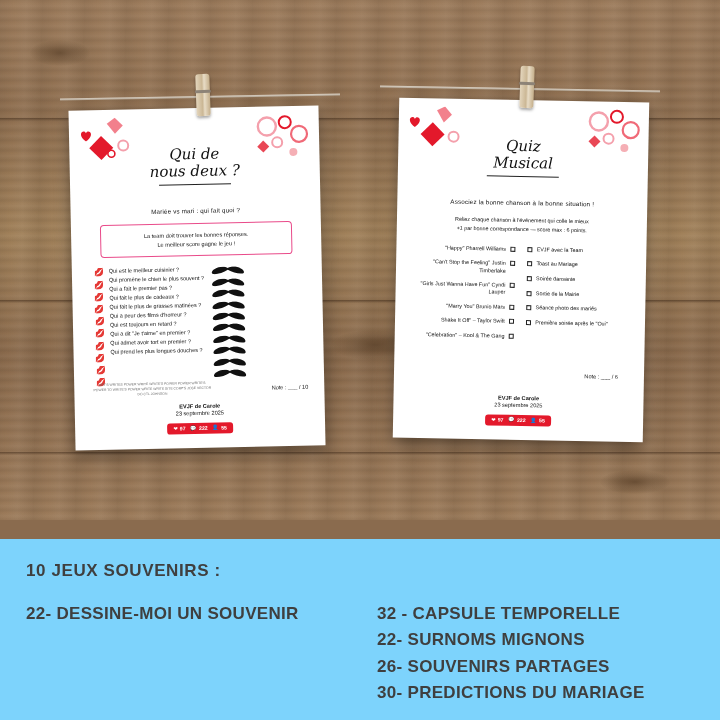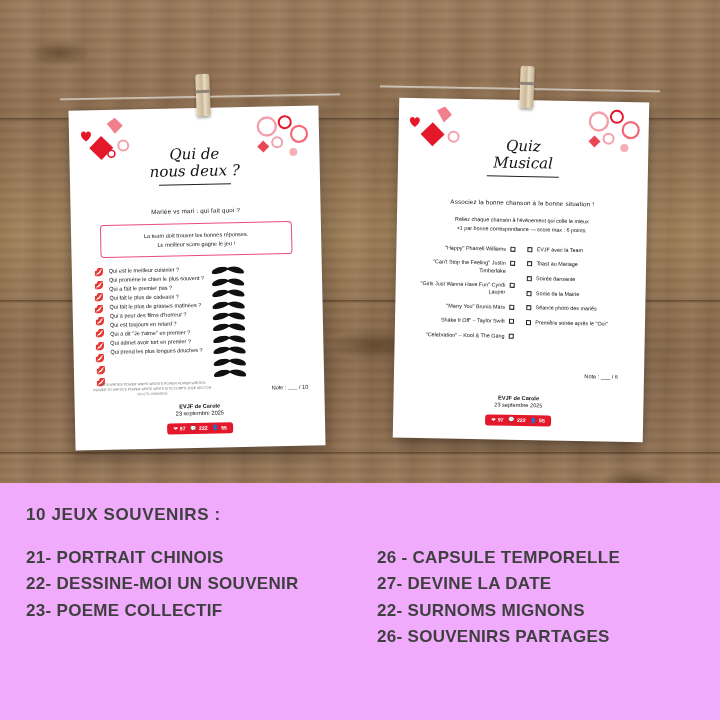--- a/index.html
+++ b/index.html
@@ -122,22 +122,22 @@
   .footer-date { font-size:5.6px; color:#111; margin-top:1px; }
   .social {
     margin:5px auto 0; display:inline-flex; align-items:center; gap:5px;
     background:#e3192b; color:#fff; border-radius:3px; padding:2.5px 6px;
     font-size:5.2px;
   }
   .social span { display:inline-flex; align-items:center; gap:2px; }
 
   
   .panel {
-    position:absolute; left:0; bottom:0; width:720px; height:237px;
-    background:#f0abfc;
+    position:absolute; left:0; bottom:0; width:720px; height:181px;
+    background:#7dd3fc;
   }
   .panel-head {
     position:absolute; left:26px; top:22px;
     font-size:17px; font-weight:bold; color:#3f3f3f; letter-spacing:.6px;
   }
   .panel-cols { position:absolute; left:26px; top:62px; width:674px; display:flex; gap:28px; }
   .panel-col { width:330px; }
   .panel-col div {
     font-size:17px; font-weight:bold; color:#3f3f3f; letter-spacing:.3px;
     line-height:1.55; white-space:nowrap;
@@ -390,26 +390,24 @@
         </div>
       </div>
 
     </div>
   </div>
 
   <div class="panel">
     <div class="panel-head">10 JEUX SOUVENIRS :</div>
     <div class="panel-cols">
       <div class="panel-col">
-        <div>21- PORTRAIT CHINOIS</div>
         <div>22- DESSINE-MOI UN SOUVENIR</div>
-        <div>23- POEME COLLECTIF</div>
       </div>
       <div class="panel-col">
-        <div>26 - CAPSULE TEMPORELLE</div>
-        <div>27- DEVINE LA DATE</div>
+        <div>32 - CAPSULE TEMPORELLE</div>
         <div>22- SURNOMS MIGNONS</div>
         <div>26- SOUVENIRS PARTAGES</div>
+        <div>30- PREDICTIONS DU MARIAGE</div>
       </div>
     </div>
   </div>
 
 </div>
 
 </body></html>

